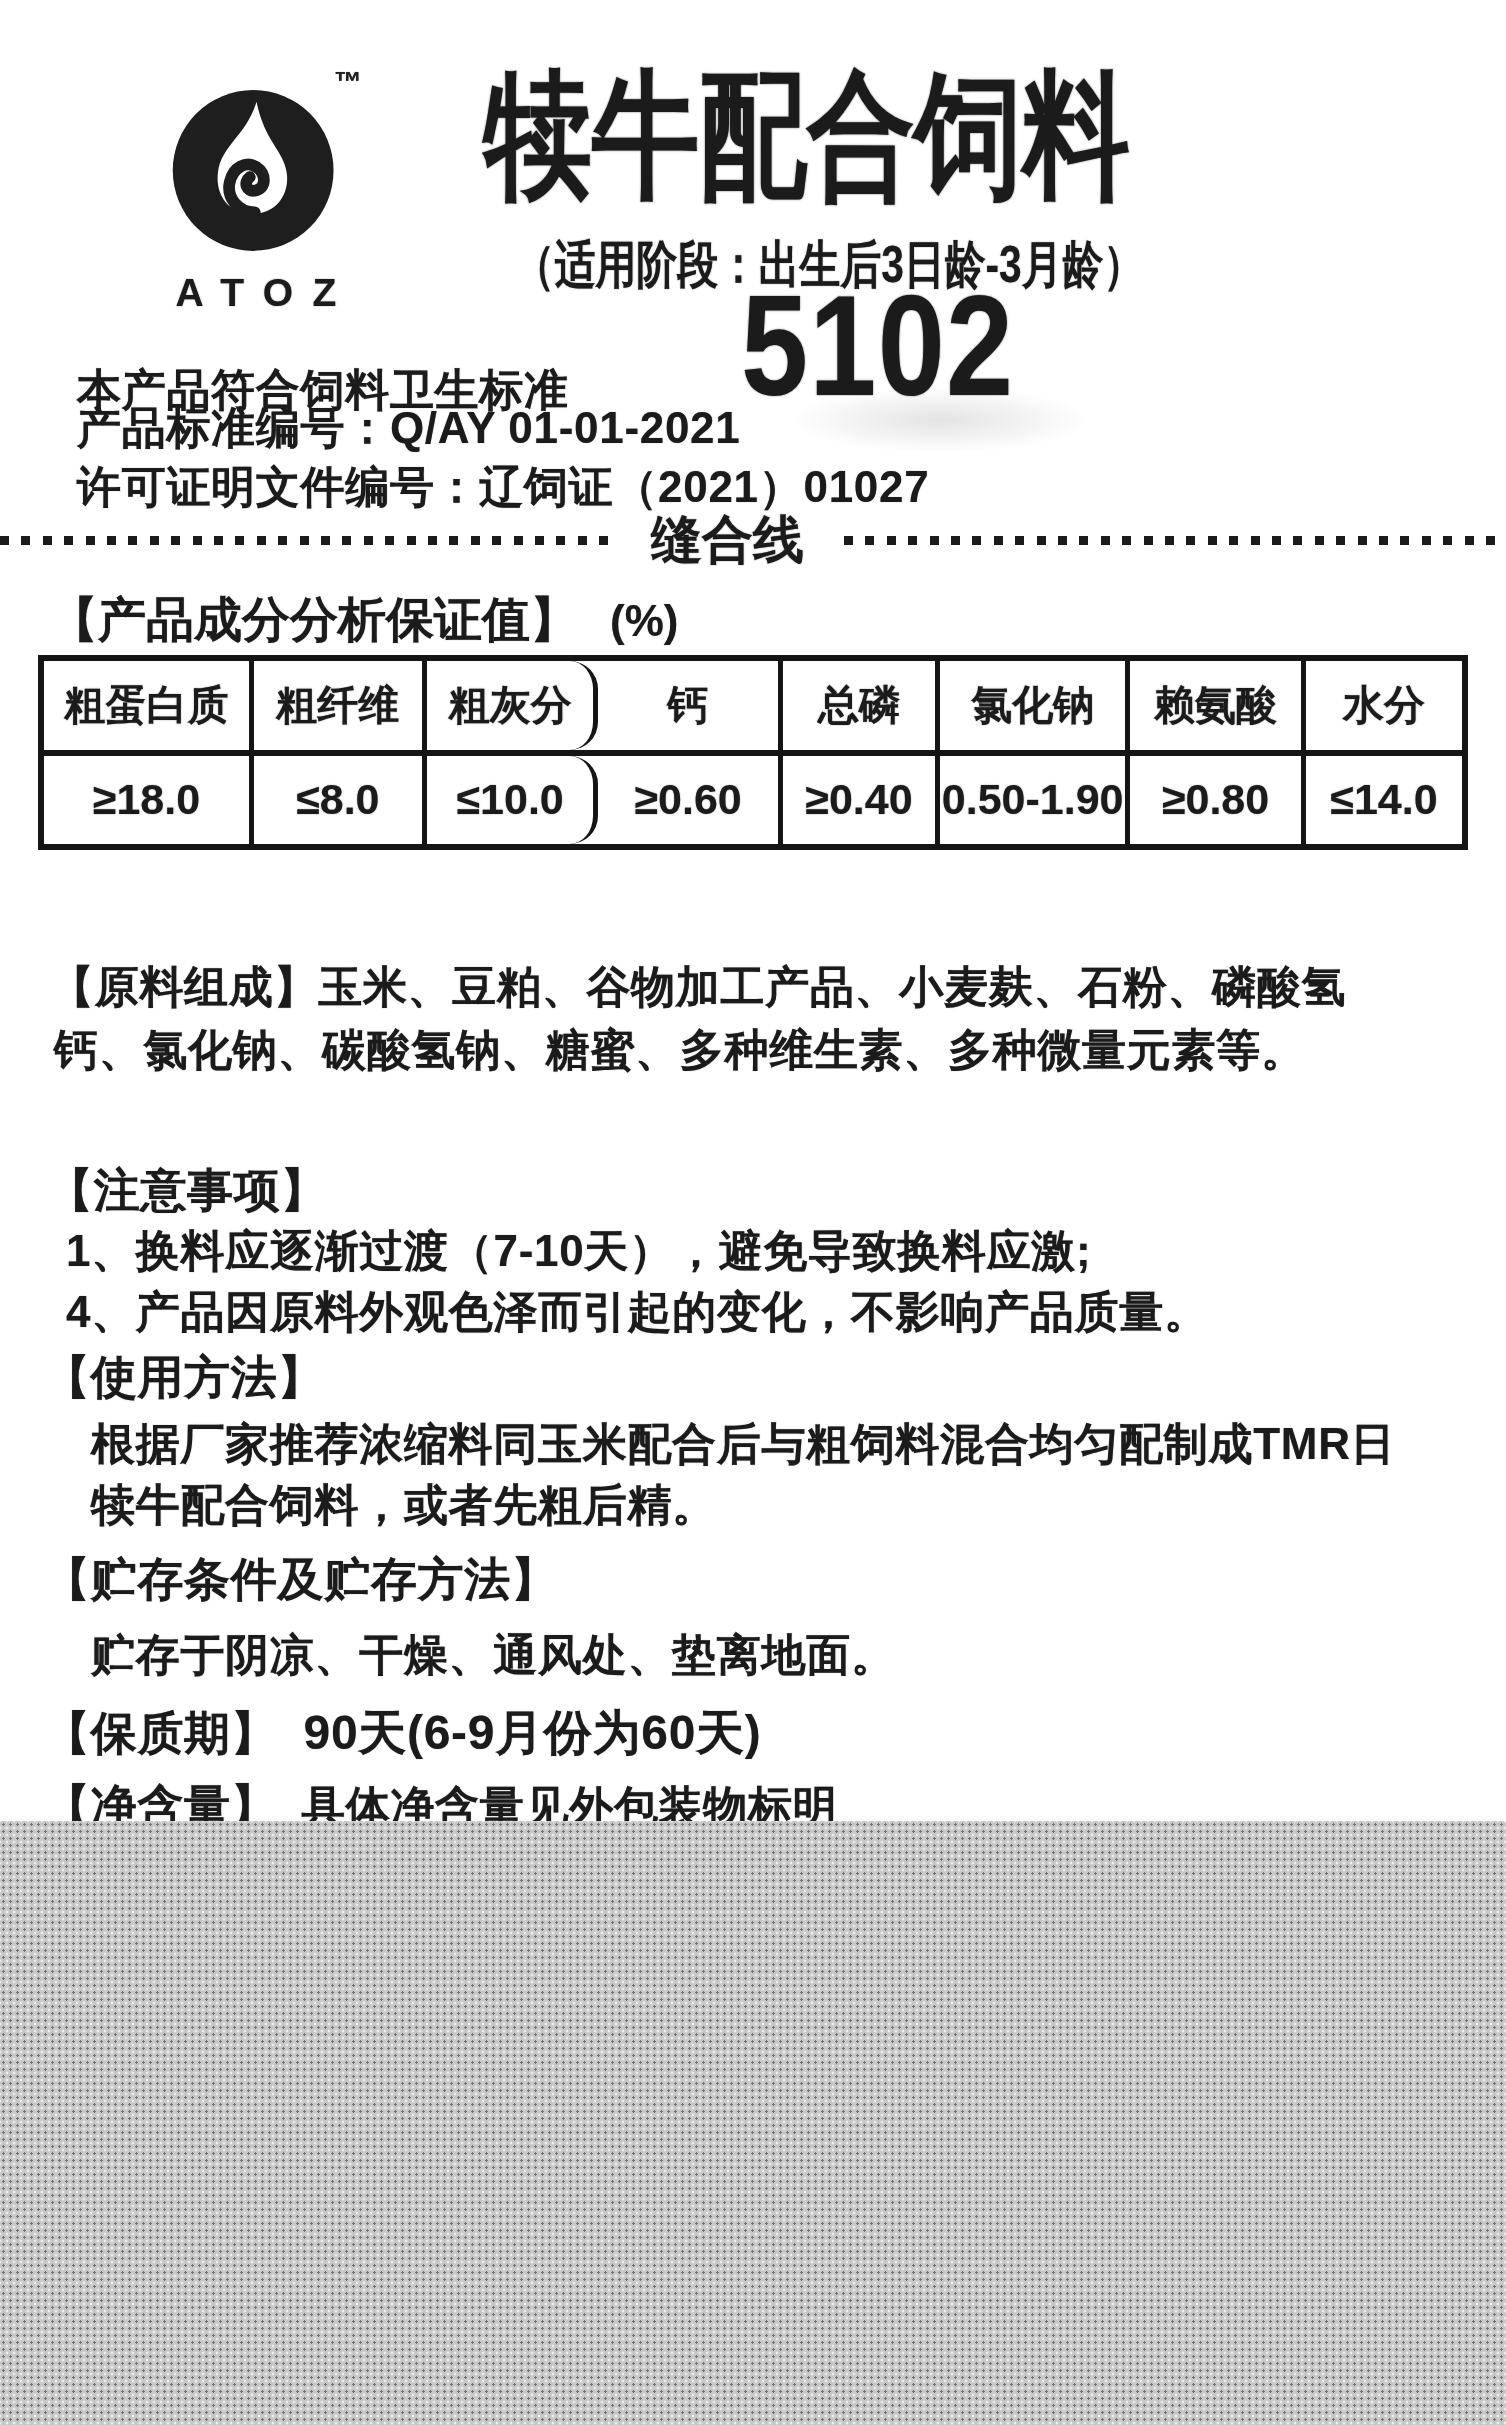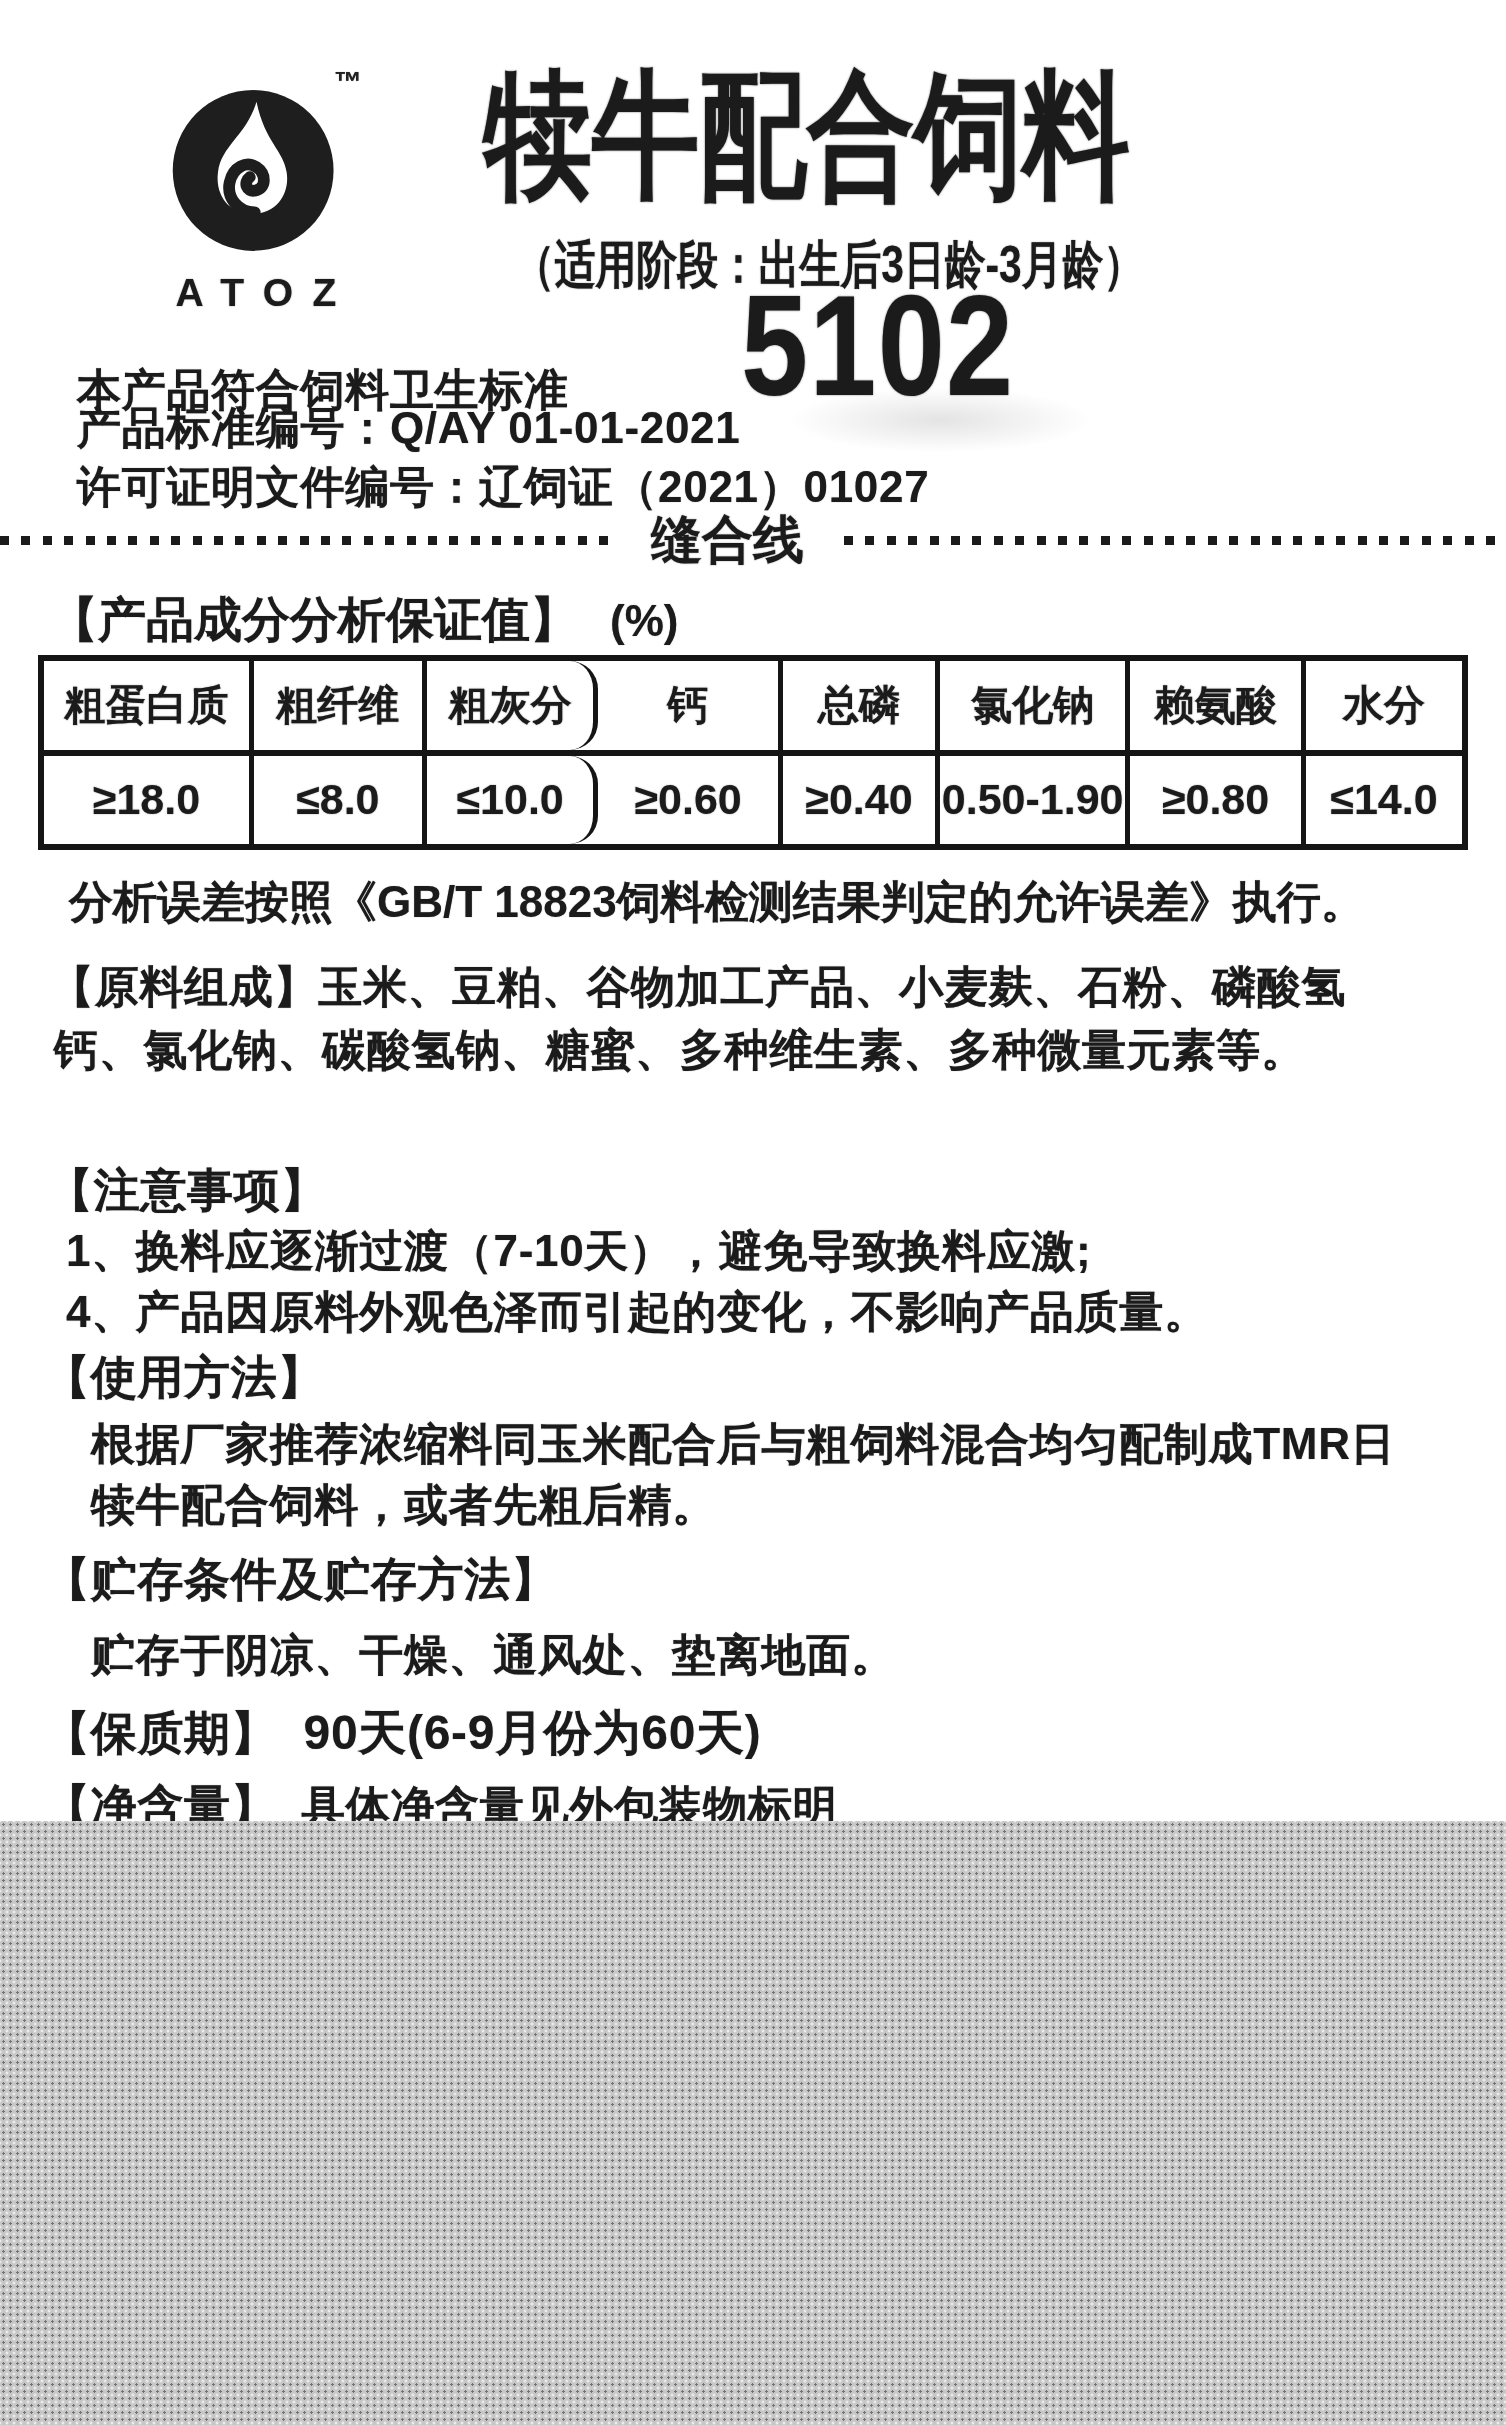--- a/index.html
+++ b/index.html
@@ -152,21 +152,20 @@
       <div class="tcell w1 ink">≤8.0</div>
       <div class="tcell w2 ink">≤10.0</div>
       <div class="tcell w3 ink">≥0.60</div>
       <div class="tcell w4 ink">≥0.40</div>
       <div class="tcell w5 ink">0.50-1.90</div>
       <div class="tcell w6 ink">≥0.80</div>
       <div class="tcell w7 ink">≤14.0</div>
     </div>
   </div>
 
-  <div class="abs g-note ink">分析误差按照《GB/T 18823饲料检测结果判定的允许误差》执行。</div>
 
   <div class="abs body-line ing-0 ink">【原料组成】玉米、豆粕、谷物加工产品、小麦麸、石粉、磷酸氢</div>
   <div class="abs body-line ing-1 ink">钙、氯化钠、碳酸氢钠、糖蜜、多种维生素、多种微量元素等。</div>
 
   <div class="abs head-line not-h ink">【注意事项】</div>
   <div class="abs body-line not-0 ink">1、换料应逐渐过渡（7-10天），避免导致换料应激;</div>
   <div class="abs body-line not-1 ink">4、产品因原料外观色泽而引起的变化，不影响产品质量。</div>
 
   <div class="abs head-line use-h ink">【使用方法】</div>
   <div class="abs body-line use-0 ink">根据厂家推荐浓缩料同玉米配合后与粗饲料混合均匀配制成TMR日</div>

